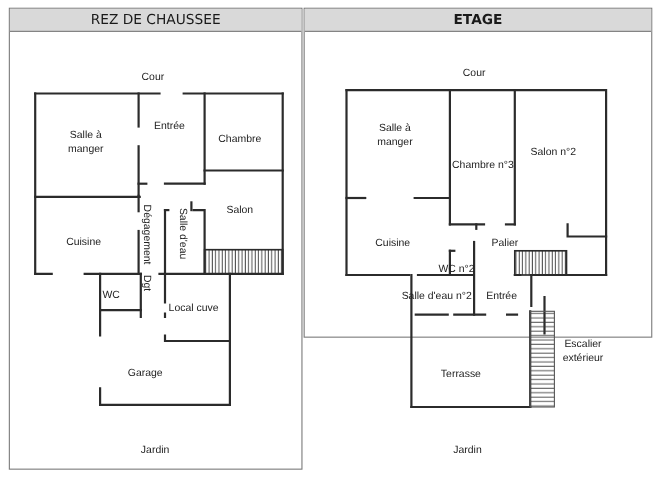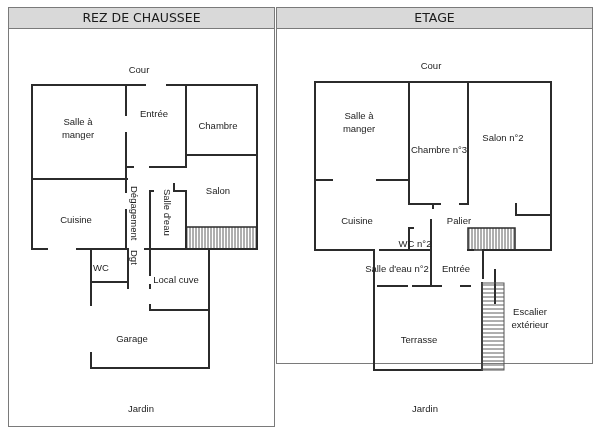--- a/index.html
+++ b/index.html
@@ -12,21 +12,21 @@
   .wall { stroke:#2b2b2b; stroke-width:2; fill:none; stroke-linecap:square; }
   .hatch { stroke:#333; stroke-width:0.8; }
 </style>
 </head>
 <body>
 
 <div class="panel" style="left:8px; top:7px; width:267px; height:420px;">
   <div class="panel-header">REZ DE CHAUSSEE</div>
 </div>
 
-<div class="panel" style="left:276px; top:7px; width:317px; height:357px;">
+<div class="panel" style="left:276px; top:7px; width:317px; height:300px;font-weight:bold;">
   <div class="panel-header">ETAGE</div>
 </div>
 
 <svg width="600" height="437" viewBox="0 0 600 437">
   <defs>
     <pattern id="vhatch" width="3" height="10" patternUnits="userSpaceOnUse">
       <line x1="1" y1="0" x2="1" y2="10" class="hatch"></line>
     </pattern>
     <pattern id="hhatch" width="10" height="4" patternUnits="userSpaceOnUse">
       <line x1="0" y1="1" x2="10" y2="1" class="hatch"></line>

